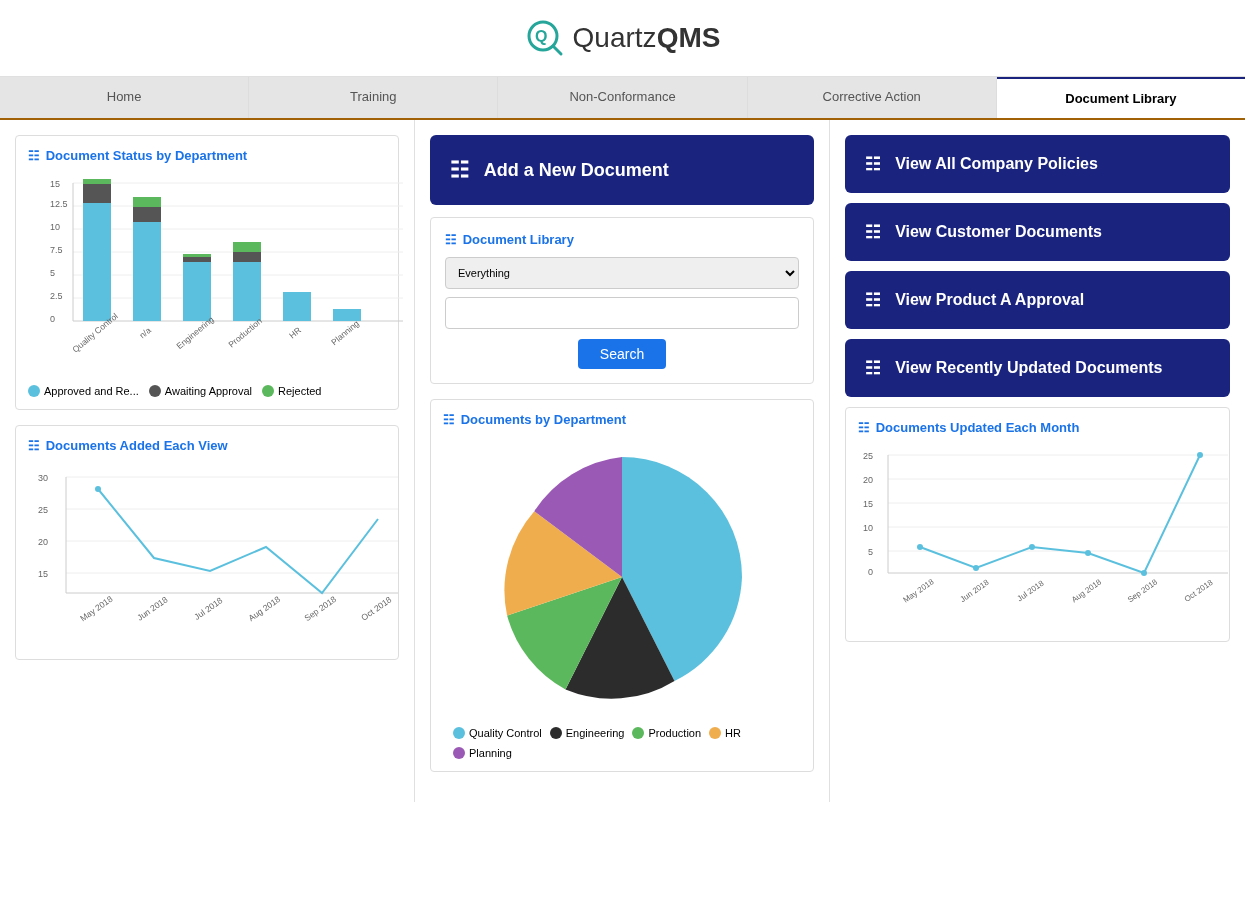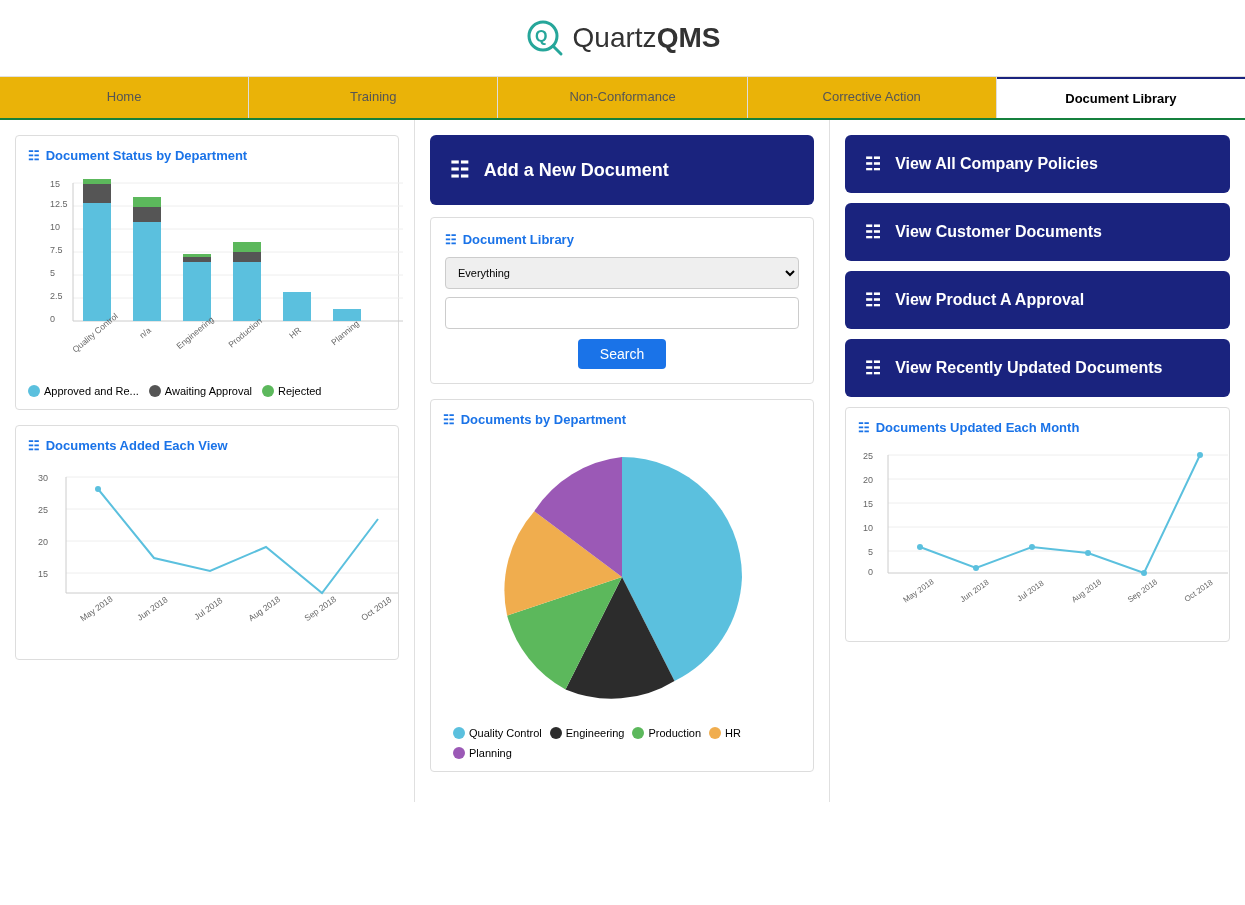--- a/index.html
+++ b/index.html
@@ -6,21 +6,21 @@
     body { font-family: Arial, sans-serif; background: #fff; width: 1245px; }
 
     
     .header { text-align: center; padding: 18px 0 14px; border-bottom: 1px solid #e0e0e0; }
     .logo { display: inline-flex; align-items: center; gap: 8px; }
     .logo-icon { width: 40px; height: 40px; }
     .logo-text { font-size: 28px; font-weight: 300; color: #333; }
     .logo-text strong { font-weight: 700; text-align: right; }
 
     
-    .nav { display: flex; background: #eab308; border-bottom: 2px solid #15803d; }
+    .nav { display: flex; background: #e5e5e5; border-bottom: 2px solid #a16207; }
     .nav-item { flex: 1; text-align: center; padding: 12px 8px; font-size: 13px; color: #555; cursor: pointer; border-right: 1px solid #ddd; }
     .nav-item:last-child { border-right: none; background: #fff; font-weight: 700; color: #000; border-top: 2px solid #1a237e; }
 
     
     .main { display: flex; gap: 0; }
 
     
     .left-panel { width: 415px; padding: 15px; border-right: 1px solid #e0e0e0; }
 
     

